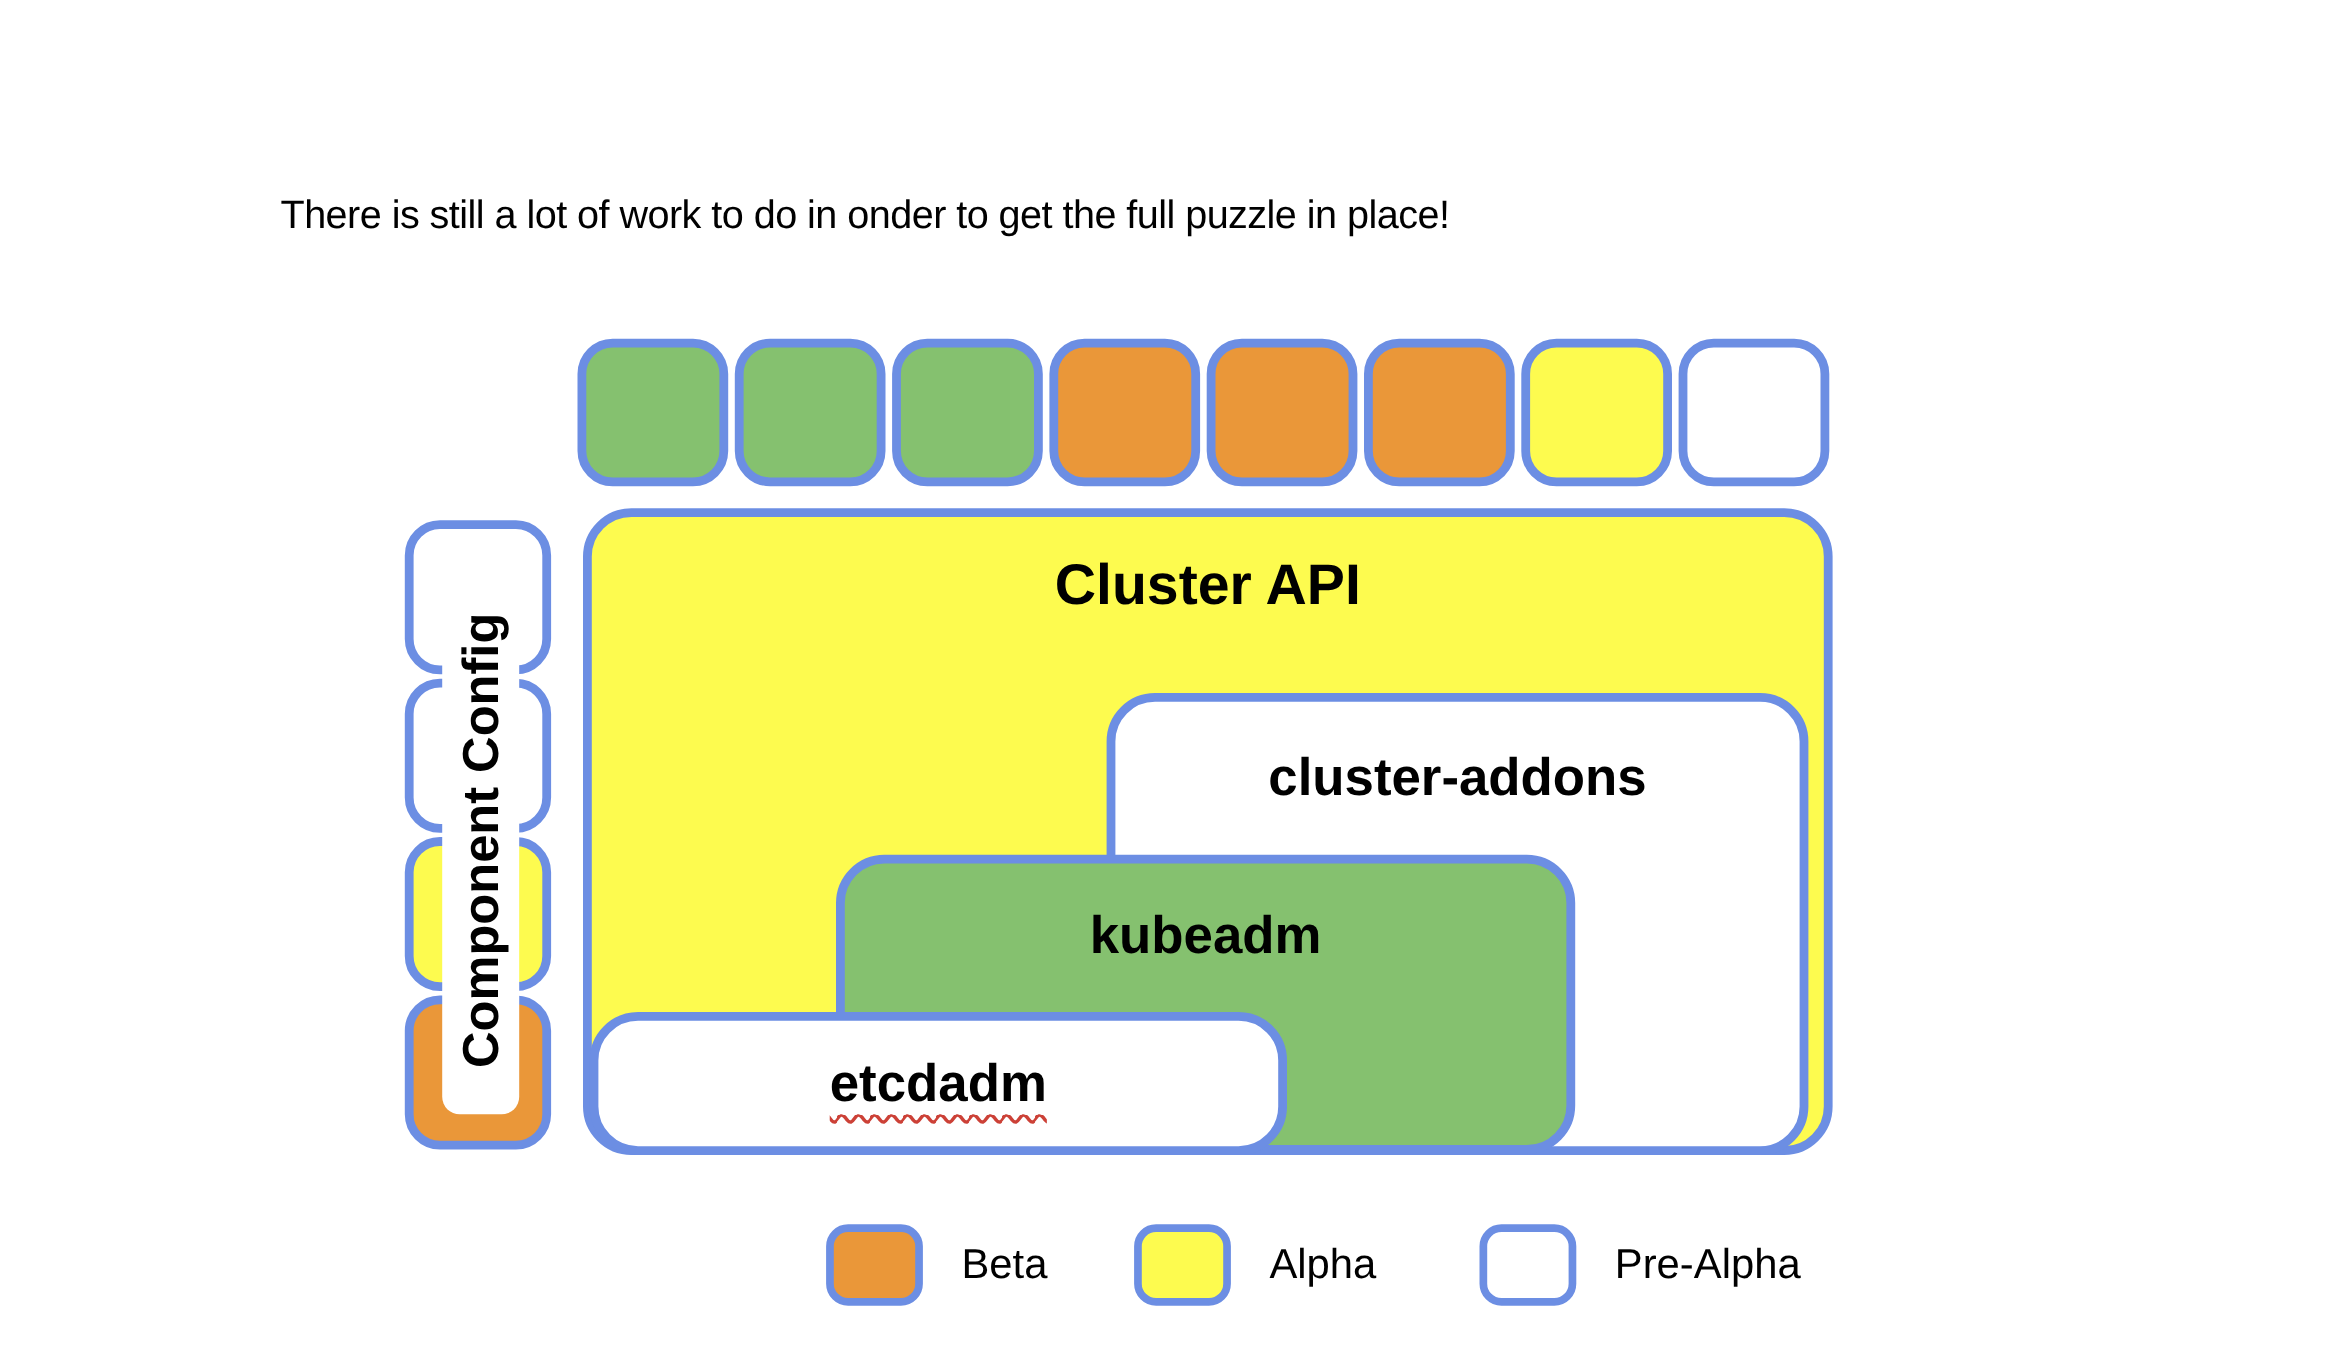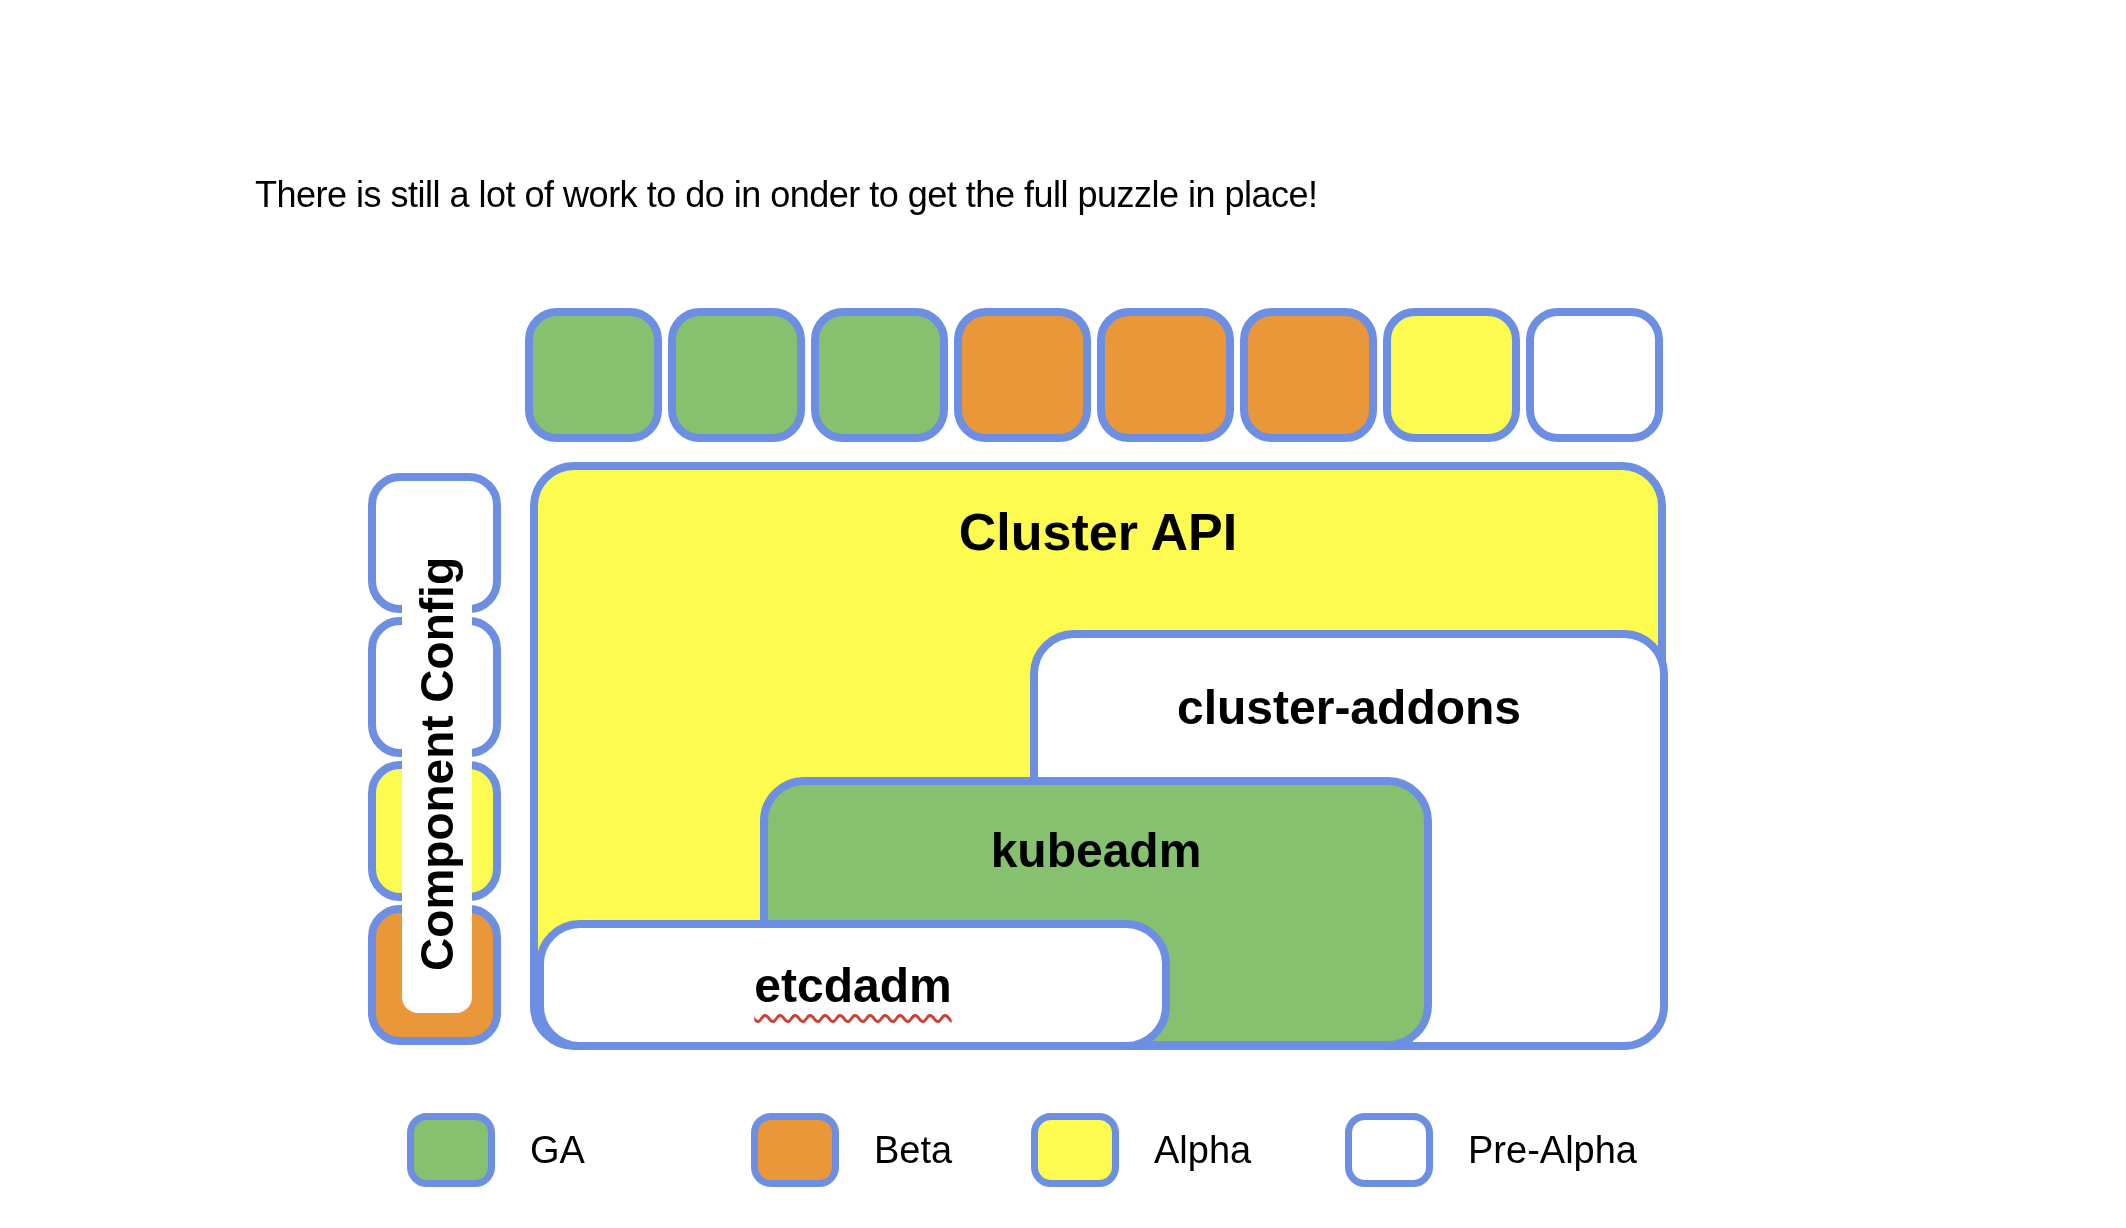--- a/index.html
+++ b/index.html
@@ -24,21 +24,21 @@
   .cc-col{position:absolute;left:368px;top:473px;display:flex;flex-direction:column;gap:4px;}
   .cc-tile{width:133px;height:140px;border:8px solid var(--blue);border-radius:32px;box-sizing:border-box;background:#fff;}
   .cc-label{position:absolute;left:402px;top:515px;width:70px;height:498px;background:#ffffff;border-radius:16px;z-index:6;
             display:flex;align-items:center;justify-content:center;}
   .cc-label span{writing-mode:vertical-rl;transform:rotate(180deg);font-size:46px;font-weight:700;color:#000;white-space:nowrap;}
 
   
   .block{position:absolute;border:8px solid var(--blue);border-radius:44px;box-sizing:border-box;text-align:center;
          font-weight:700;color:#000;}
   .block-cluster-api{left:530px;top:462px;width:1136px;height:588px;z-index:1;font-size:52px;padding-top:32px;}
-  .block-cluster-addons{left:1030px;top:630px;width:638px;height:420px;z-index:2;font-size:48px;padding-top:42px;background:#fff;}
+  .block-cluster-addons{left:1006px;top:630px;width:638px;height:420px;z-index:2;font-size:48px;padding-top:42px;background:#fff;}
   .block-kubeadm{left:760px;top:777px;width:672px;height:272px;z-index:3;font-size:48px;padding-top:38px;}
   .block-etcdadm{left:523px;top:920px;width:634px;height:130px;z-index:4;font-size:48px;background:#fff;
                  display:flex;align-items:center;justify-content:center;padding-top:0;margin-left:13px;}
   .spellcheck{text-decoration-line:underline;text-decoration-style:wavy;text-decoration-color:var(--red);
               text-decoration-thickness:3px;text-underline-offset:12px;}
 
   
   .legend-item{position:absolute;top:1113px;height:74px;display:flex;align-items:center;gap:35px;}
   .swatch{width:88px;height:74px;border:7px solid var(--blue);border-radius:20px;box-sizing:border-box;background:#fff;flex:none;}
   .legend-label{font-size:38px;color:#000;white-space:nowrap;}
@@ -78,24 +78,20 @@
   <div class="block block-cluster-addons" style="background: rgb(255, 255, 255);">
     <span>cluster-addons</span>
   </div>
   <div class="block block-kubeadm" style="background: rgb(133, 193, 111);">
     <span>kubeadm</span>
   </div>
   <div class="block block-etcdadm" style="background: rgb(255, 255, 255);">
     <span class="spellcheck">etcdadm</span>
   </div>
 
-  <div class="legend-item li-0">
-    <span class="swatch" style="background: rgb(133, 193, 111);"></span>
-    <span class="legend-label">GA</span>
-  </div>
   <div class="legend-item li-1">
     <span class="swatch" style="background: rgb(234, 151, 57);"></span>
     <span class="legend-label">Beta</span>
   </div>
   <div class="legend-item li-2">
     <span class="swatch" style="background: rgb(253, 251, 79);"></span>
     <span class="legend-label">Alpha</span>
   </div>
   <div class="legend-item li-3">
     <span class="swatch" style="background: rgb(255, 255, 255);"></span>

